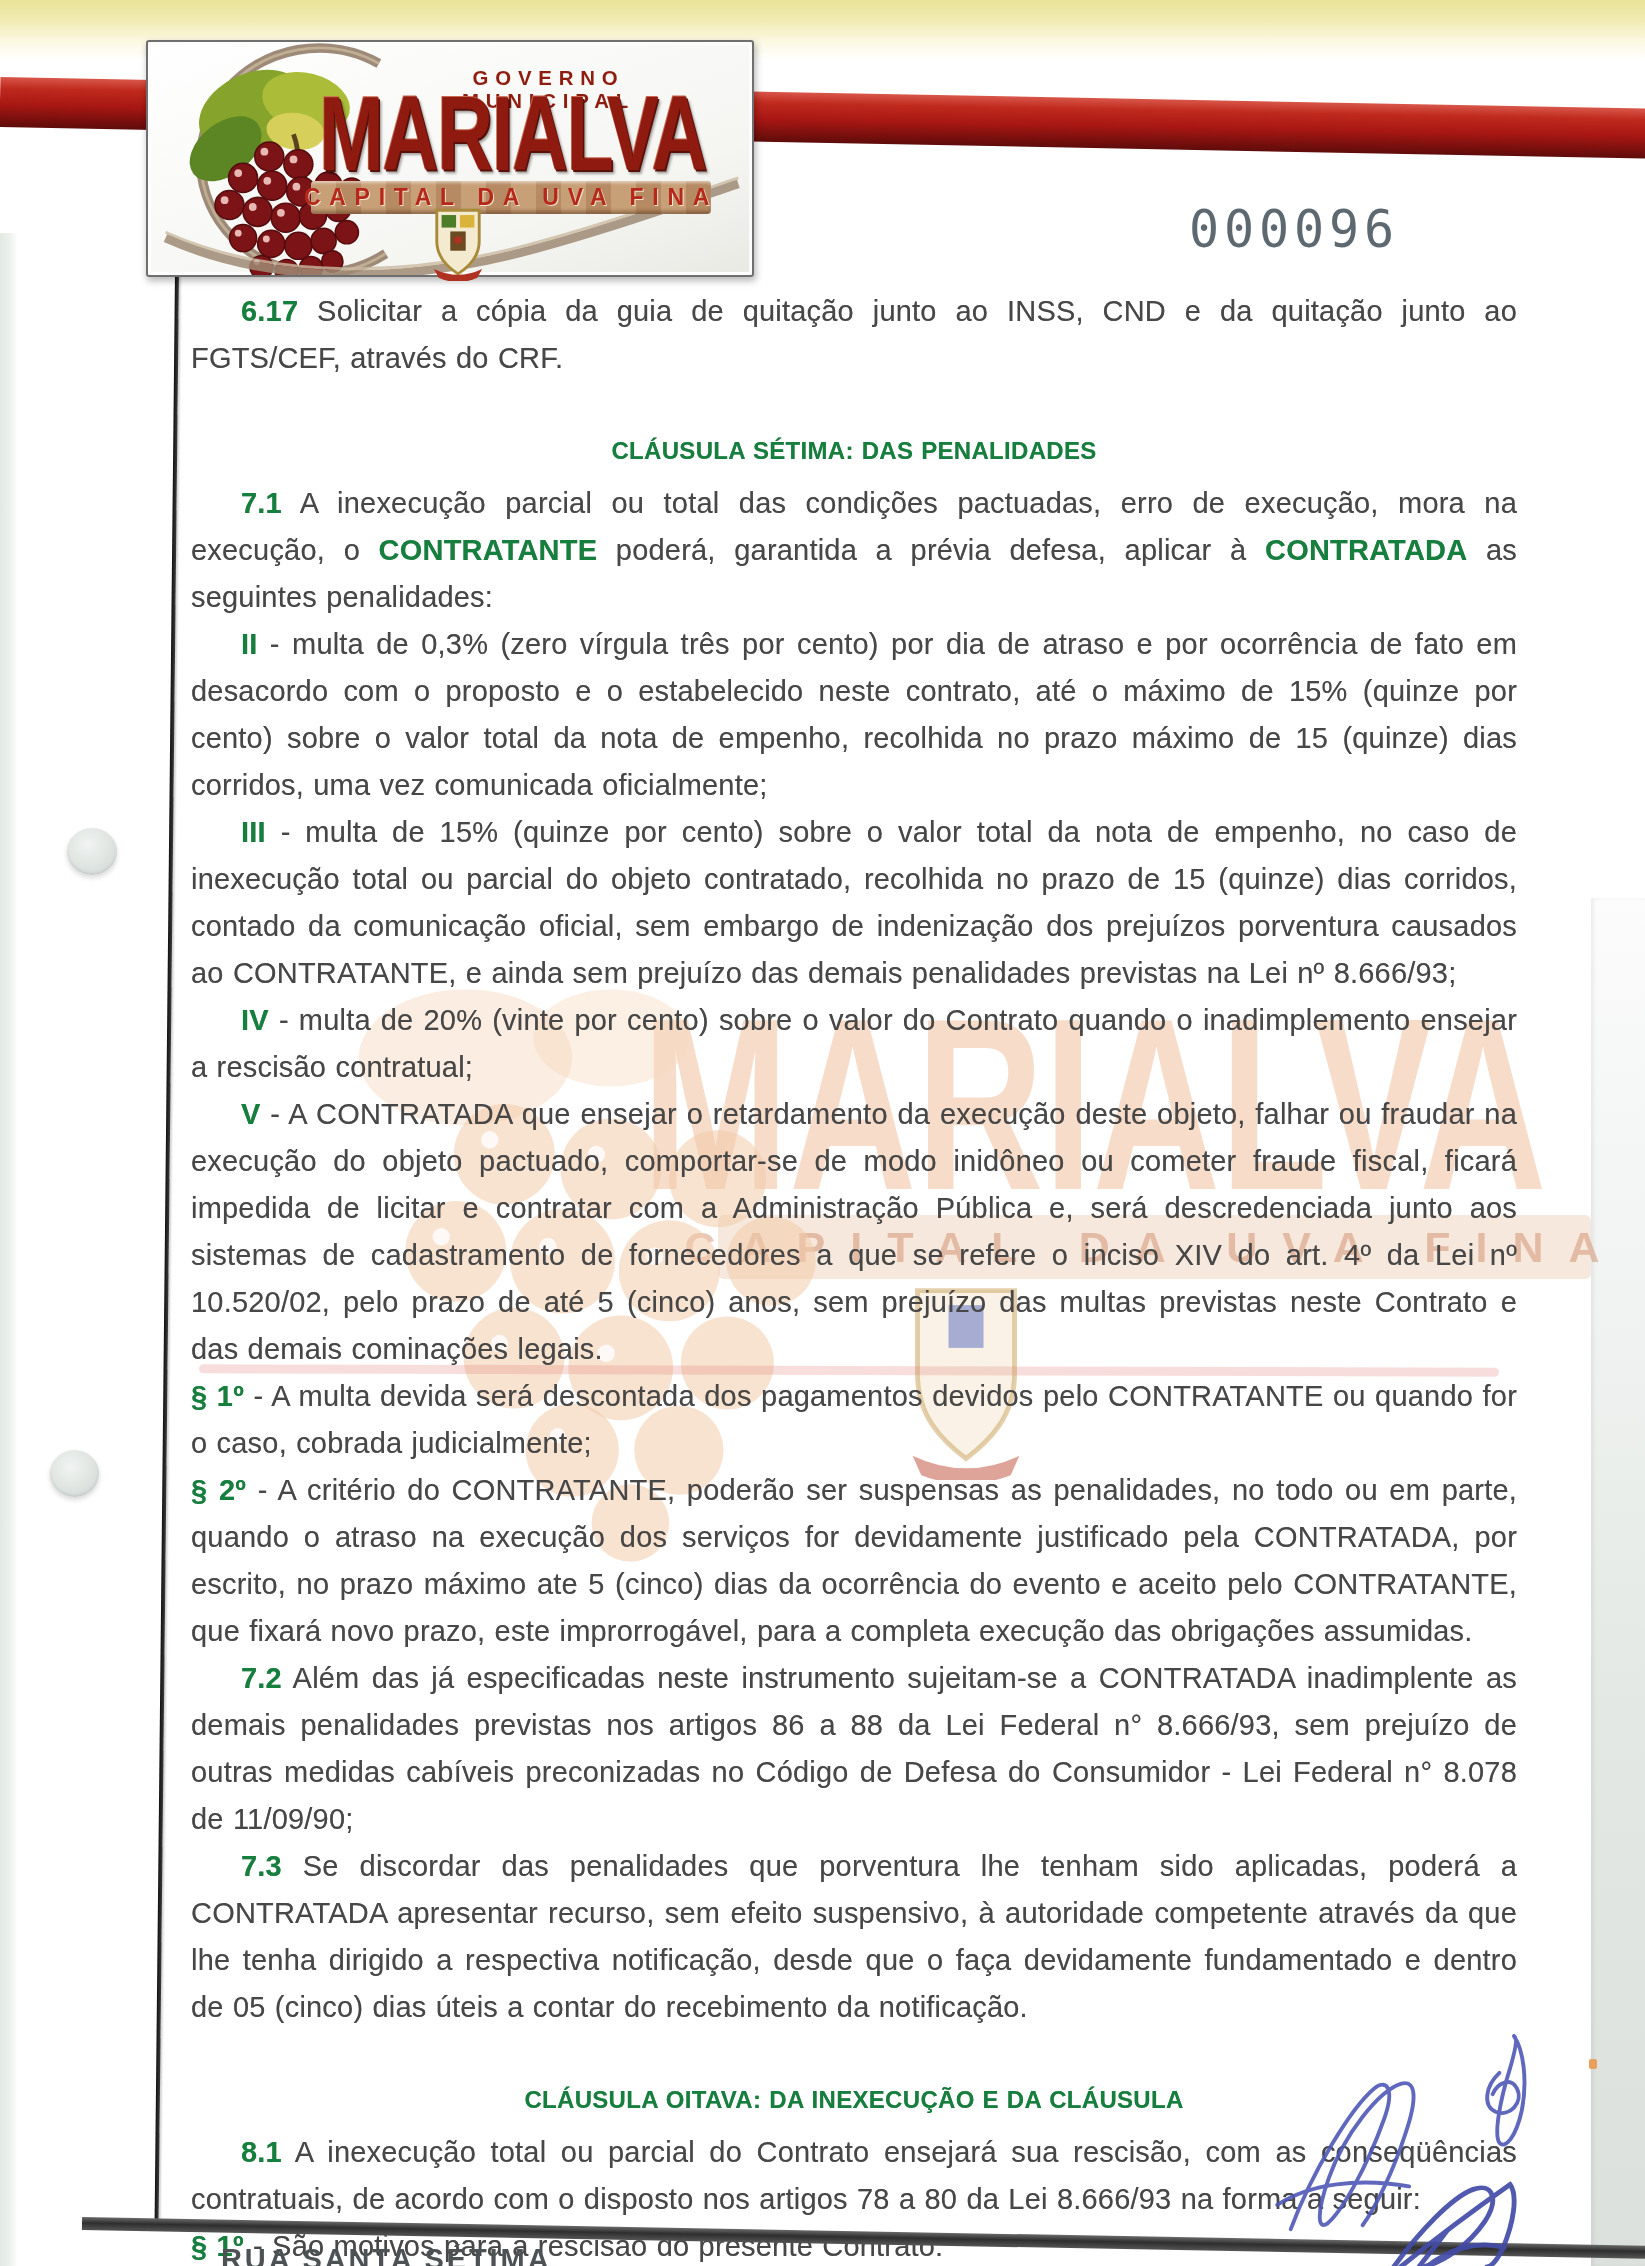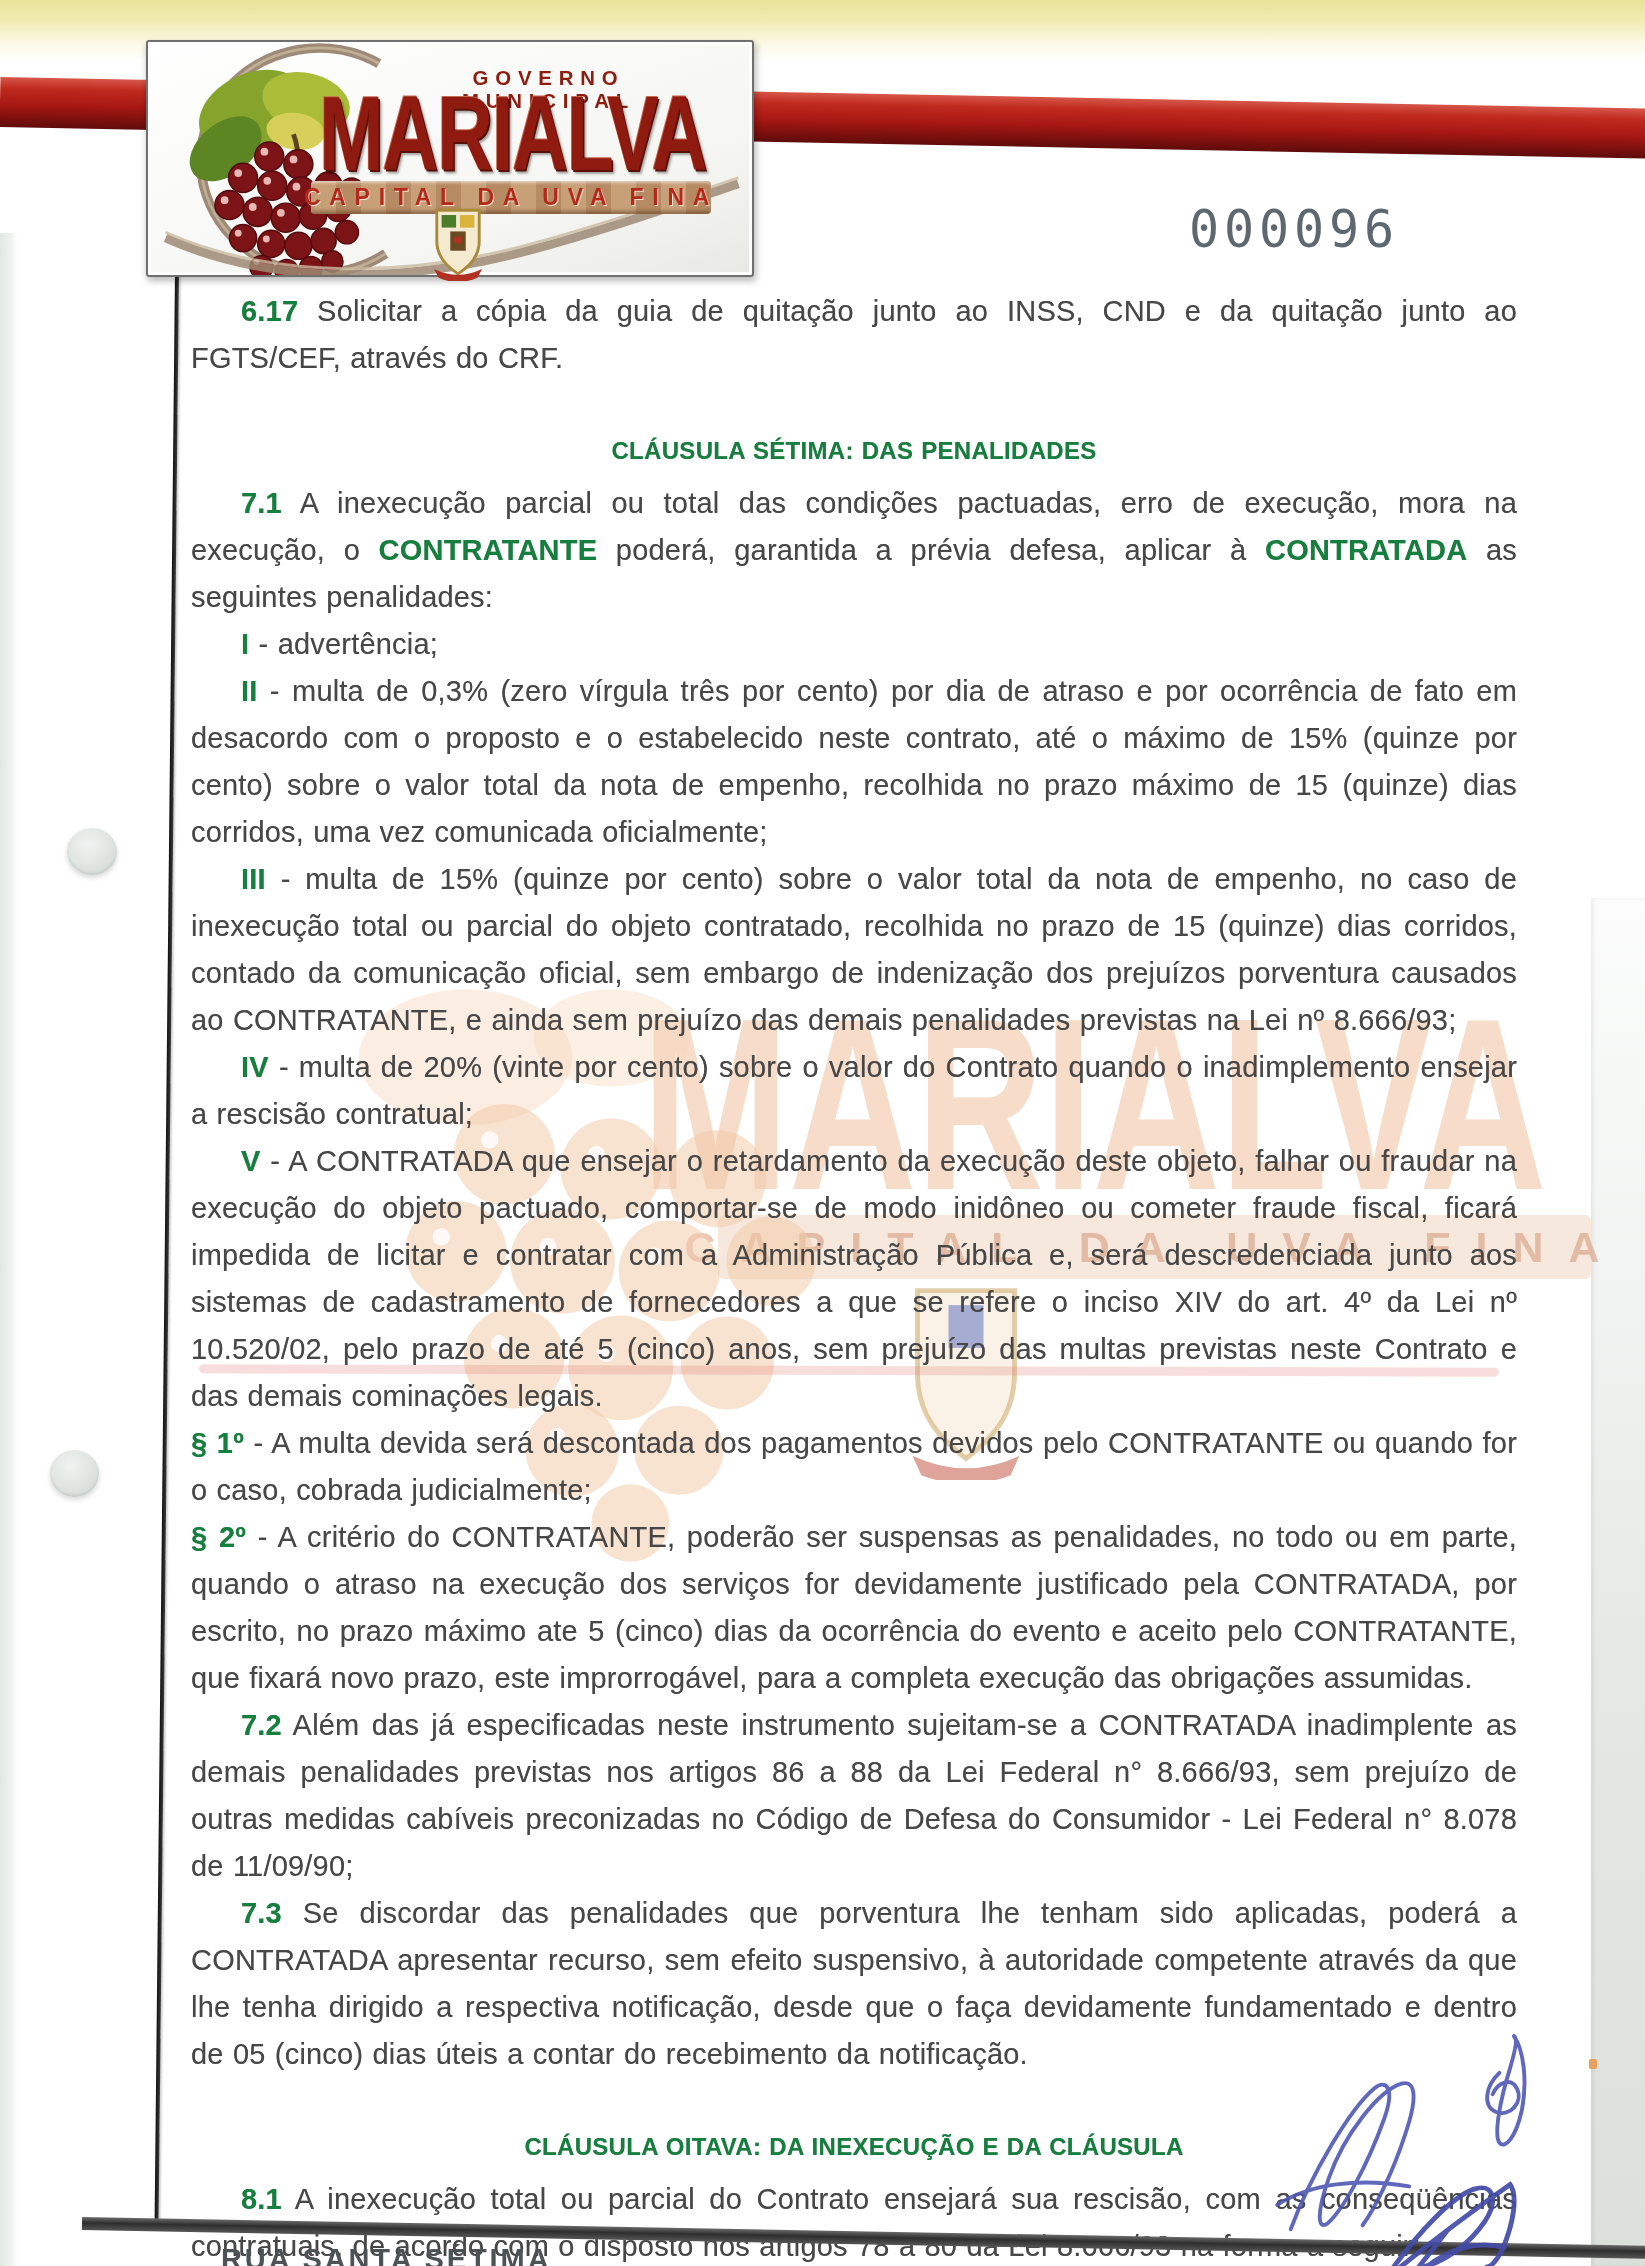--- a/index.html
+++ b/index.html
@@ -144,21 +144,20 @@
 
   <div class="vline"></div>
   <div class="bline"></div>
 
   <div class="pink-streak"></div>
 
   <div class="doc-body">
       <p class="paragraph indent"><span class="b">6.17</span><span> Solicitar a cópia da guia de quitação junto ao INSS, CND e da quitação junto ao FGTS/CEF, através do CRF.</span></p>
       <h2><span class="b">CLÁUSULA SÉTIMA: DAS PENALIDADES</span></h2>
       <p class="paragraph indent"><span class="b">7.1</span><span> A inexecução parcial ou total das condições pactuadas, erro de execução, mora na execução, o </span><span class="b">CONTRATANTE</span><span> poderá, garantida a prévia defesa, aplicar à </span><span class="b">CONTRATADA</span><span> as seguintes penalidades:</span></p>
-      <p class="paragraph indent"><span class="b">I</span><span> - advertência;</span></p>
       <p class="paragraph indent"><span class="b">II</span><span> - multa de 0,3% (zero vírgula três por cento) por dia de atraso e por ocorrência de fato em desacordo com o proposto e o estabelecido neste contrato, até o máximo de 15% (quinze por cento) sobre o valor total da nota de empenho, recolhida no prazo máximo de 15 (quinze) dias corridos, uma vez comunicada oficialmente;</span></p>
       <p class="paragraph indent"><span class="b">III</span><span> - multa de 15% (quinze por cento) sobre o valor total da nota de empenho, no caso de inexecução total ou parcial do objeto contratado, recolhida no prazo de 15 (quinze) dias corridos, contado da comunicação oficial, sem embargo de indenização dos prejuízos porventura causados ao CONTRATANTE, e ainda sem prejuízo das demais penalidades previstas na Lei nº 8.666/93;</span></p>
       <p class="paragraph indent"><span class="b">IV</span><span> - multa de 20% (vinte por cento) sobre o valor do Contrato quando o inadimplemento ensejar a rescisão contratual;</span></p>
       <p class="paragraph indent"><span class="b">V</span><span> - A CONTRATADA que ensejar o retardamento da execução deste objeto, falhar ou fraudar na execução do objeto pactuado, comportar-se de modo inidôneo ou cometer fraude fiscal, ficará impedida de licitar e contratar com a Administração Pública e, será descredenciada junto aos sistemas de cadastramento de fornecedores a que se refere o inciso XIV do art. 4º da Lei nº 10.520/02, pelo prazo de até 5 (cinco) anos, sem prejuízo das multas previstas neste Contrato e das demais cominações legais.</span></p>
       <p class="paragraph"><span class="b">§ 1º</span><span> - A multa devida será descontada dos pagamentos devidos pelo CONTRATANTE ou quando for o caso, cobrada judicialmente;</span></p>
       <p class="paragraph"><span class="b">§ 2º</span><span> - A critério do CONTRATANTE, poderão ser suspensas as penalidades, no todo ou em parte, quando o atraso na execução dos serviços for devidamente justificado pela CONTRATADA, por escrito, no prazo máximo ate 5 (cinco) dias da ocorrência do evento e aceito pelo CONTRATANTE, que fixará novo prazo, este improrrogável, para a completa execução das obrigações assumidas.</span></p>
       <p class="paragraph indent"><span class="b">7.2</span><span> Além das já especificadas neste instrumento sujeitam-se a CONTRATADA inadimplente as demais penalidades previstas nos artigos 86 a 88 da Lei Federal n° 8.666/93, sem prejuízo de outras medidas cabíveis preconizadas no Código de Defesa do Consumidor - Lei Federal n° 8.078 de 11/09/90;</span></p>
       <p class="paragraph indent"><span class="b">7.3</span><span> Se discordar das penalidades que porventura lhe tenham sido aplicadas, poderá a CONTRATADA apresentar recurso, sem efeito suspensivo, à autoridade competente através da que lhe tenha dirigido a respectiva notificação, desde que o faça devidamente fundamentado e dentro de 05 (cinco) dias úteis a contar do recebimento da notificação.</span></p>
       <h2><span class="b">CLÁUSULA OITAVA: DA INEXECUÇÃO E DA CLÁUSULA</span></h2>
       <p class="paragraph indent"><span class="b">8.1</span><span> A inexecução total ou parcial do Contrato ensejará sua rescisão, com as conseqüências contratuais, de acordo com o disposto nos artigos 78 a 80 da Lei 8.666/93 na forma a seguir:</span></p>

